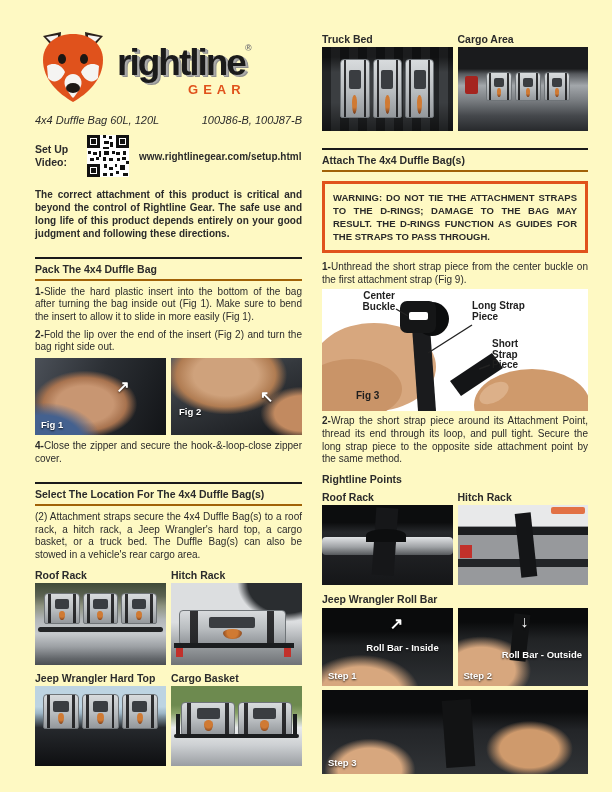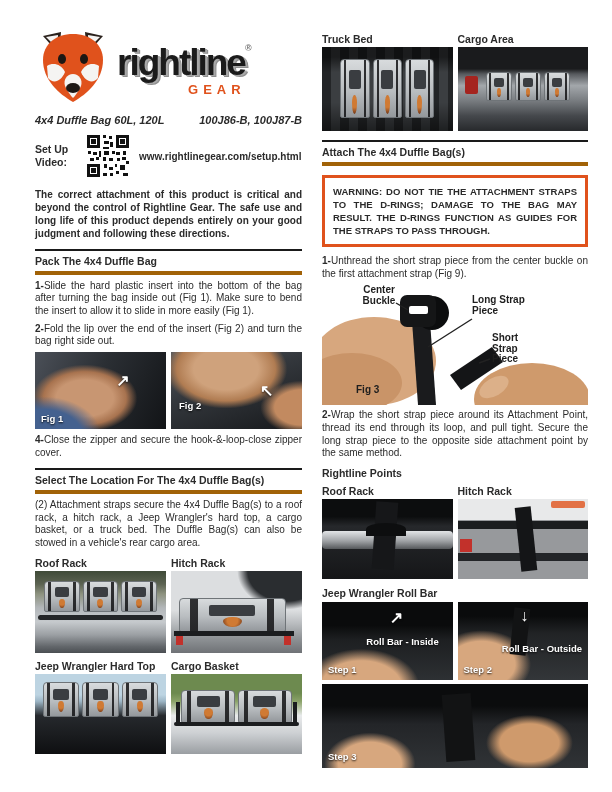--- a/index.html
+++ b/index.html
@@ -1,45 +1,45 @@
 <!DOCTYPE html>
 <html><head>
 <meta charset="utf-8">
 <style>
   html,body { margin:0; padding:0; background:#e9e9e9; }
   .page {
     position:relative; width:612px; height:792px; margin:0 auto;
-    background:#ffffff; font-family:"Liberation Sans", sans-serif;
+    background:#fef9c3; font-family:"Liberation Sans", sans-serif;
     color:#2b2b2b; overflow:hidden;
   }
   .col { position:absolute; top:28px; }
   #colL { left:35px; width:267px; }
   #colR { left:322px; width:266px; }
 
   
   .logo-row { display:flex; align-items:flex-start; height:82px; }
   .wordmark-wrap { margin-left:6px; margin-top:16px; line-height:1; }
   .wordmark {
     font-weight:900; font-size:37px; letter-spacing:-2px; color:#1b1b1b;
     text-shadow:2px 1px 0 #a9a9a9, 3px 2px 0 #8f8f8f;
   }
   .reg { font-size:9px; vertical-align:top; color:#777; font-weight:bold; }
   .gear { text-align:right; color:#e0521c; font-weight:bold; font-size:13px; letter-spacing:5px; margin-top:2px; margin-right:6px; }
 
-  .product-line { display:flex; justify-content:space-between; font-style:italic; font-weight:bold; font-size:11px; margin-top:4px; }
+  .product-line { display:flex; justify-content:space-between; font-style:italic; font-weight:normal; font-size:11px; margin-top:4px; }
 
   .setup-row { display:flex; align-items:center; margin-top:7px; height:46px; }
   .setup-label { font-weight:bold; font-size:10.5px; line-height:1.2; width:52px; }
   .qr { width:42px; height:42px; flex:0 0 auto; }
   .setup-url { font-weight:bold; font-size:10px; margin-left:10px; }
 
   .intro { font-weight:bold; font-size:10px; line-height:1.3; text-align:justify; margin-top:9px; }
 
   .sechead {
-    margin-top:9px; border-top:2.5px solid #1a1a1a; border-bottom:4px solid #a16207;
+    margin-top:17px; border-top:2.5px solid #1a1a1a; border-bottom:2px solid #a16207;
     font-weight:bold; font-size:10.5px; padding:4px 0 3.5px 0;
   }
   .body-t { font-size:10px; line-height:1.27; text-align:justify; }
   .step { margin-top:5px; }
   .stepnum { font-weight:bold; }
 
   .pair { display:flex; gap:5px; }
   .pair > * { flex:1; }
   .caps { margin-top:7px; }
   .caplabel { font-weight:bold; font-size:10.5px; }

